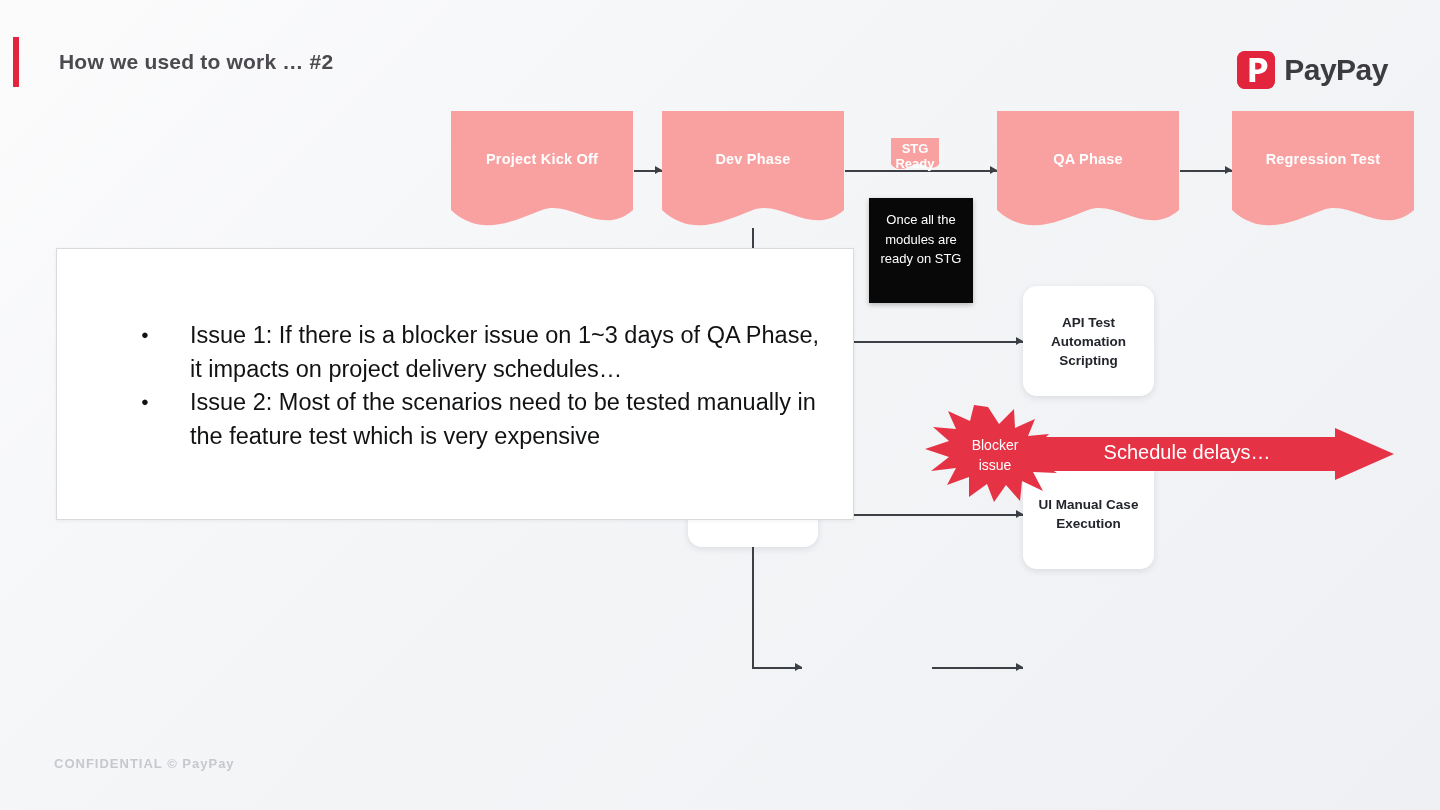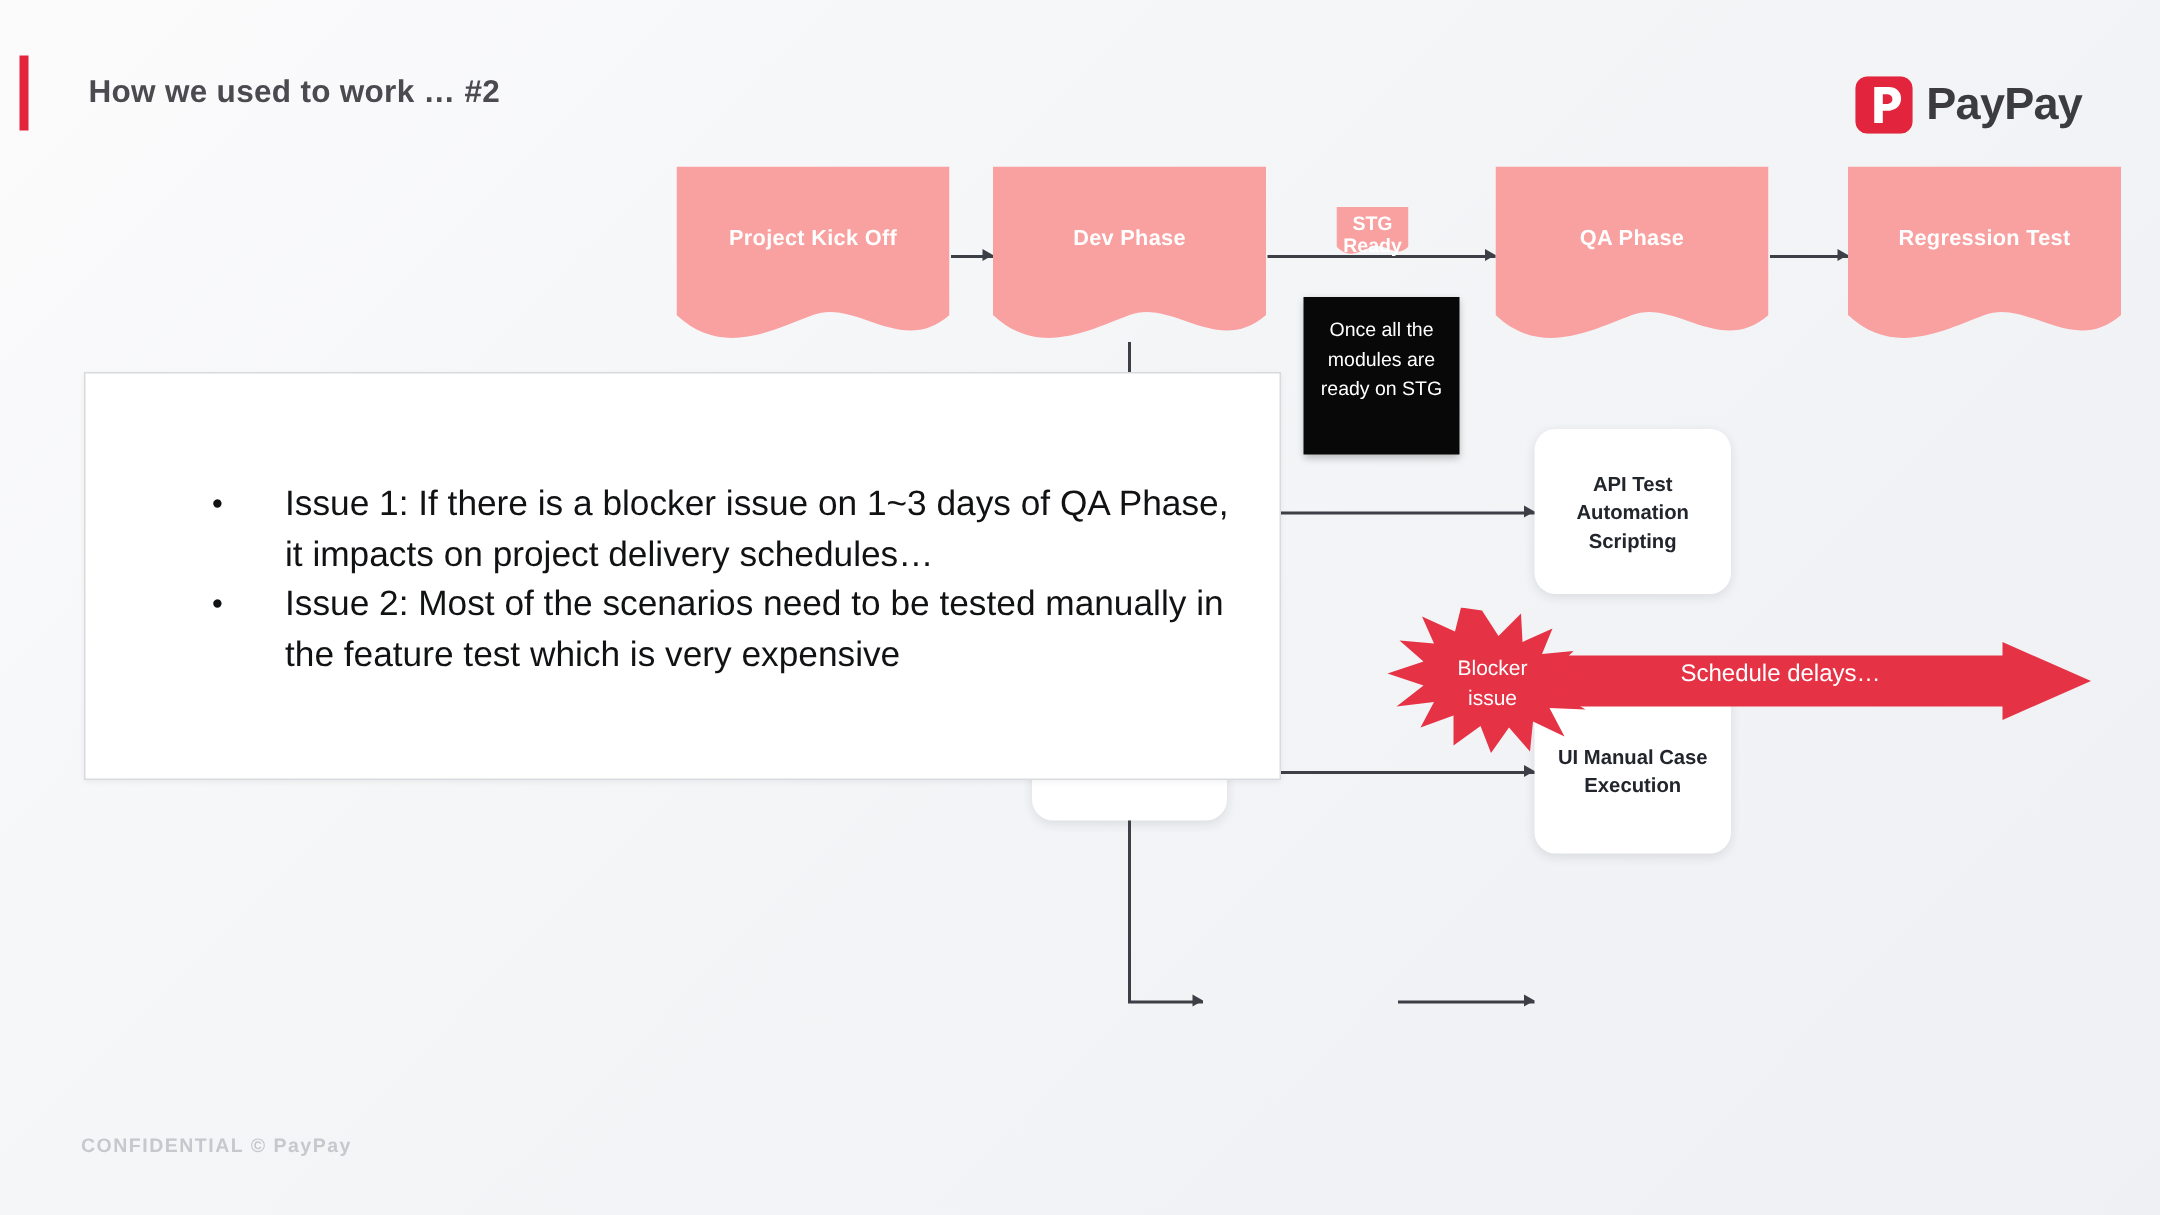--- a/index.html
+++ b/index.html
@@ -215,21 +215,21 @@
     z-index: 6;
   }
   .sched-arrow svg { position: absolute; inset: 0; display: block; }
   .sched-label {
     position: absolute;
     top: 13px;
     left: 0;
     width: 330px;
     text-align: center;
     color: #ffffff;
-    font-size: 16px;
+    font-size: 20px;
     z-index: 2;
   }
 
   
   .issues-box {
     position: absolute;
     left: 56px;
     top: 248px;
     width: 798px;
     height: 272px;

